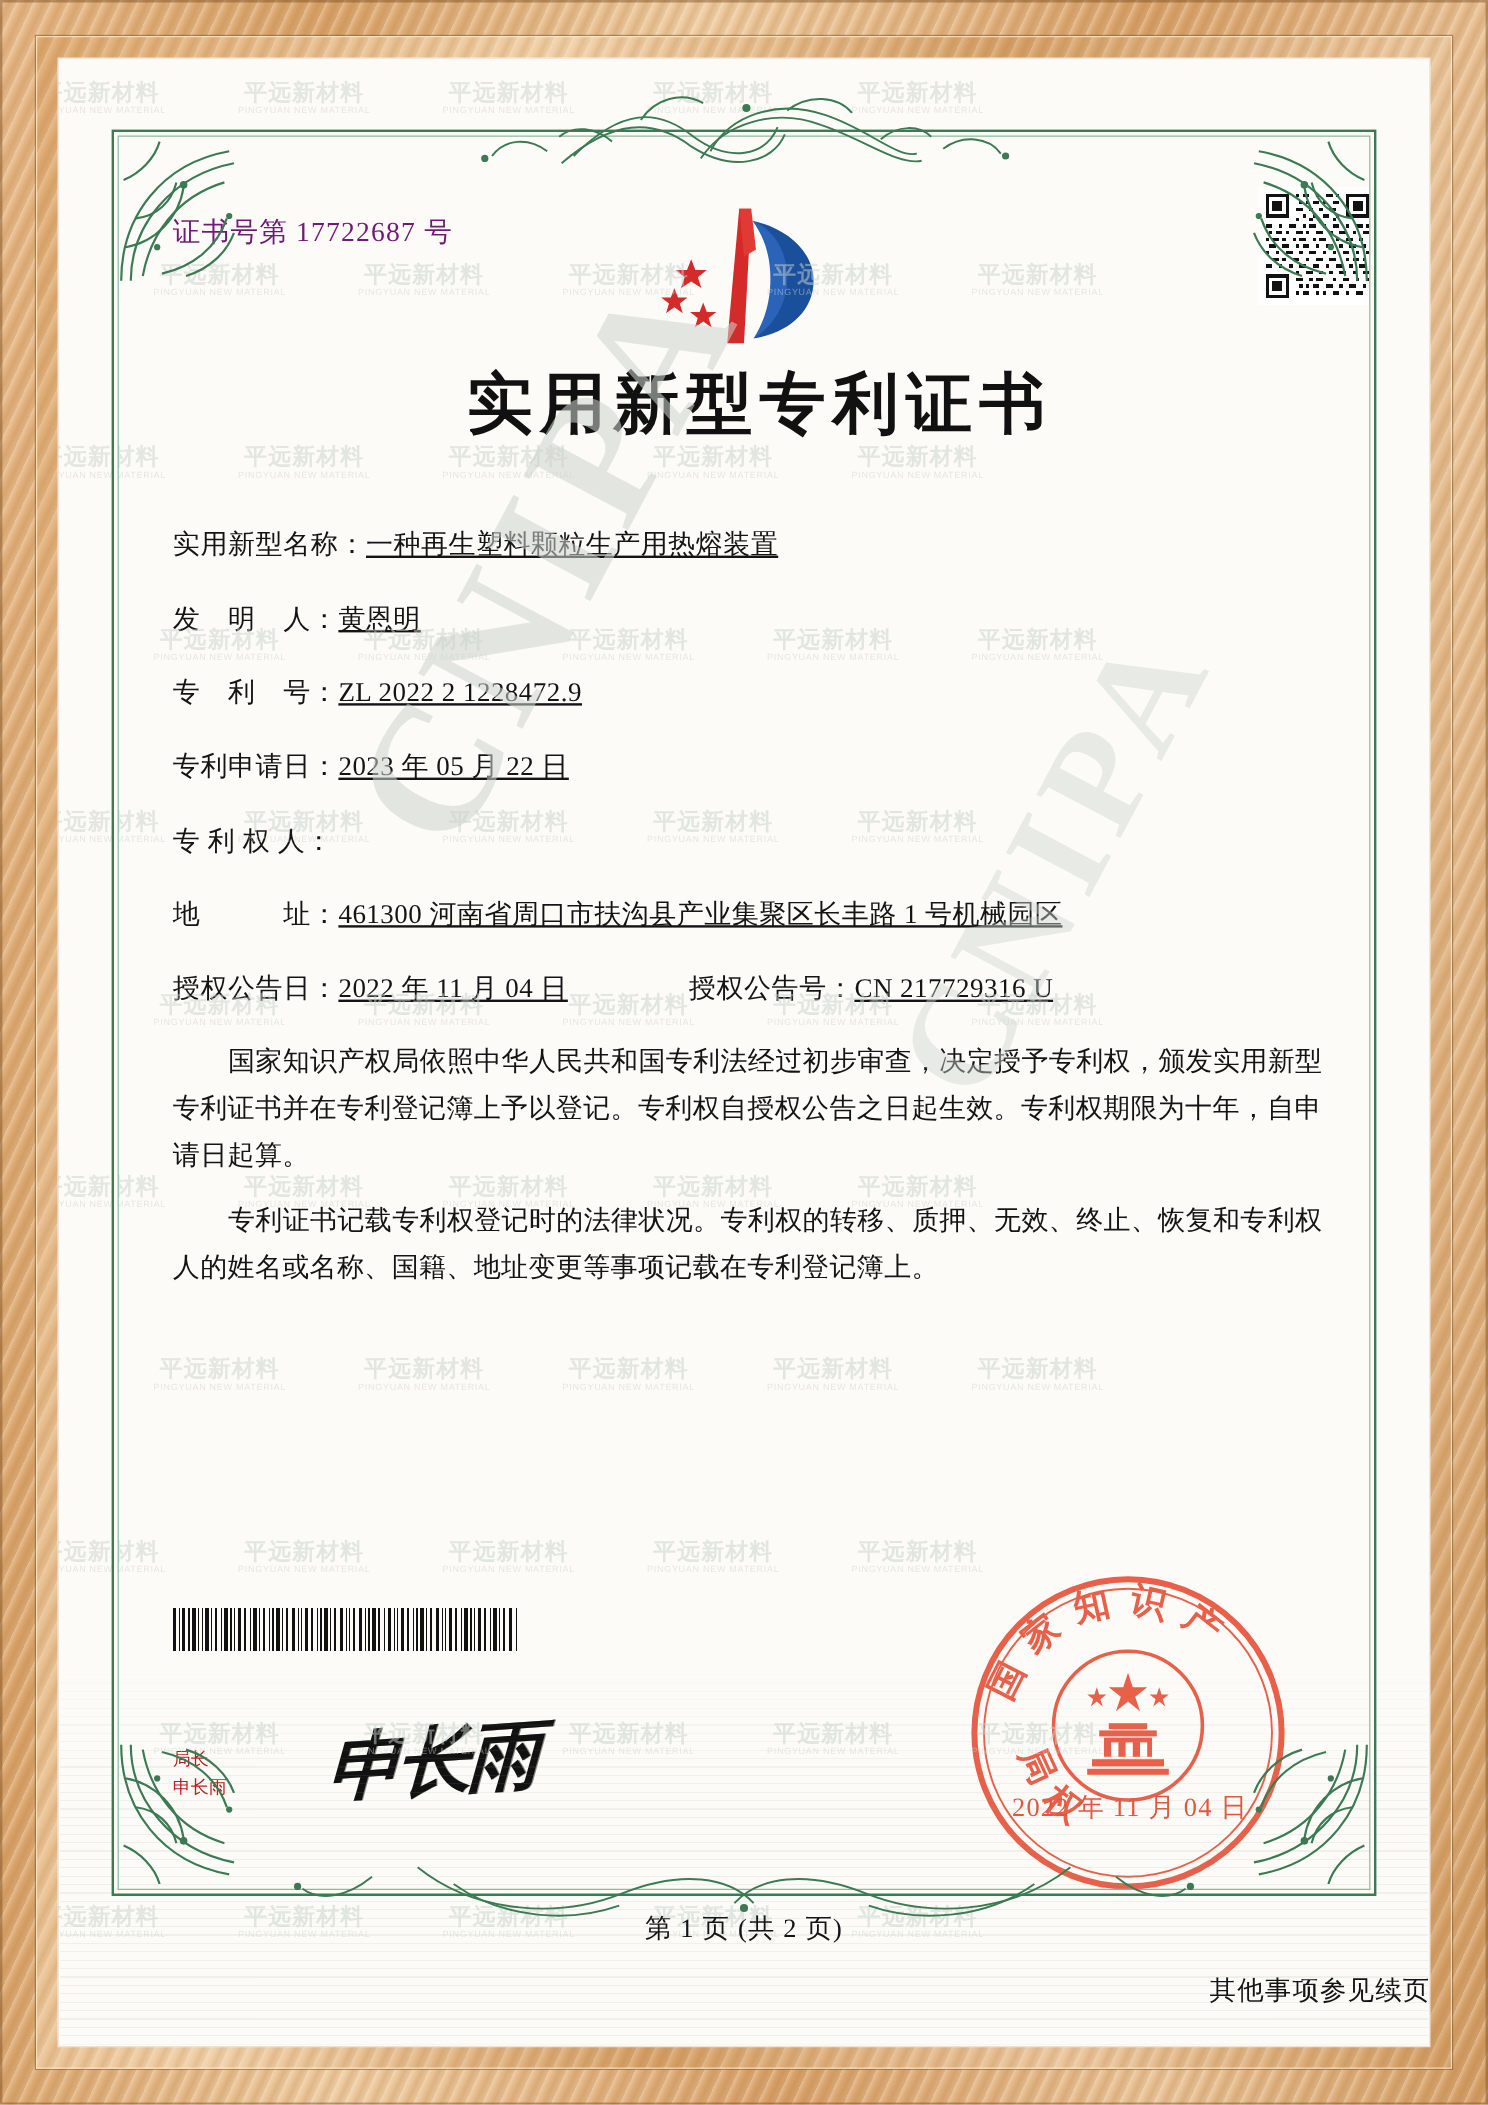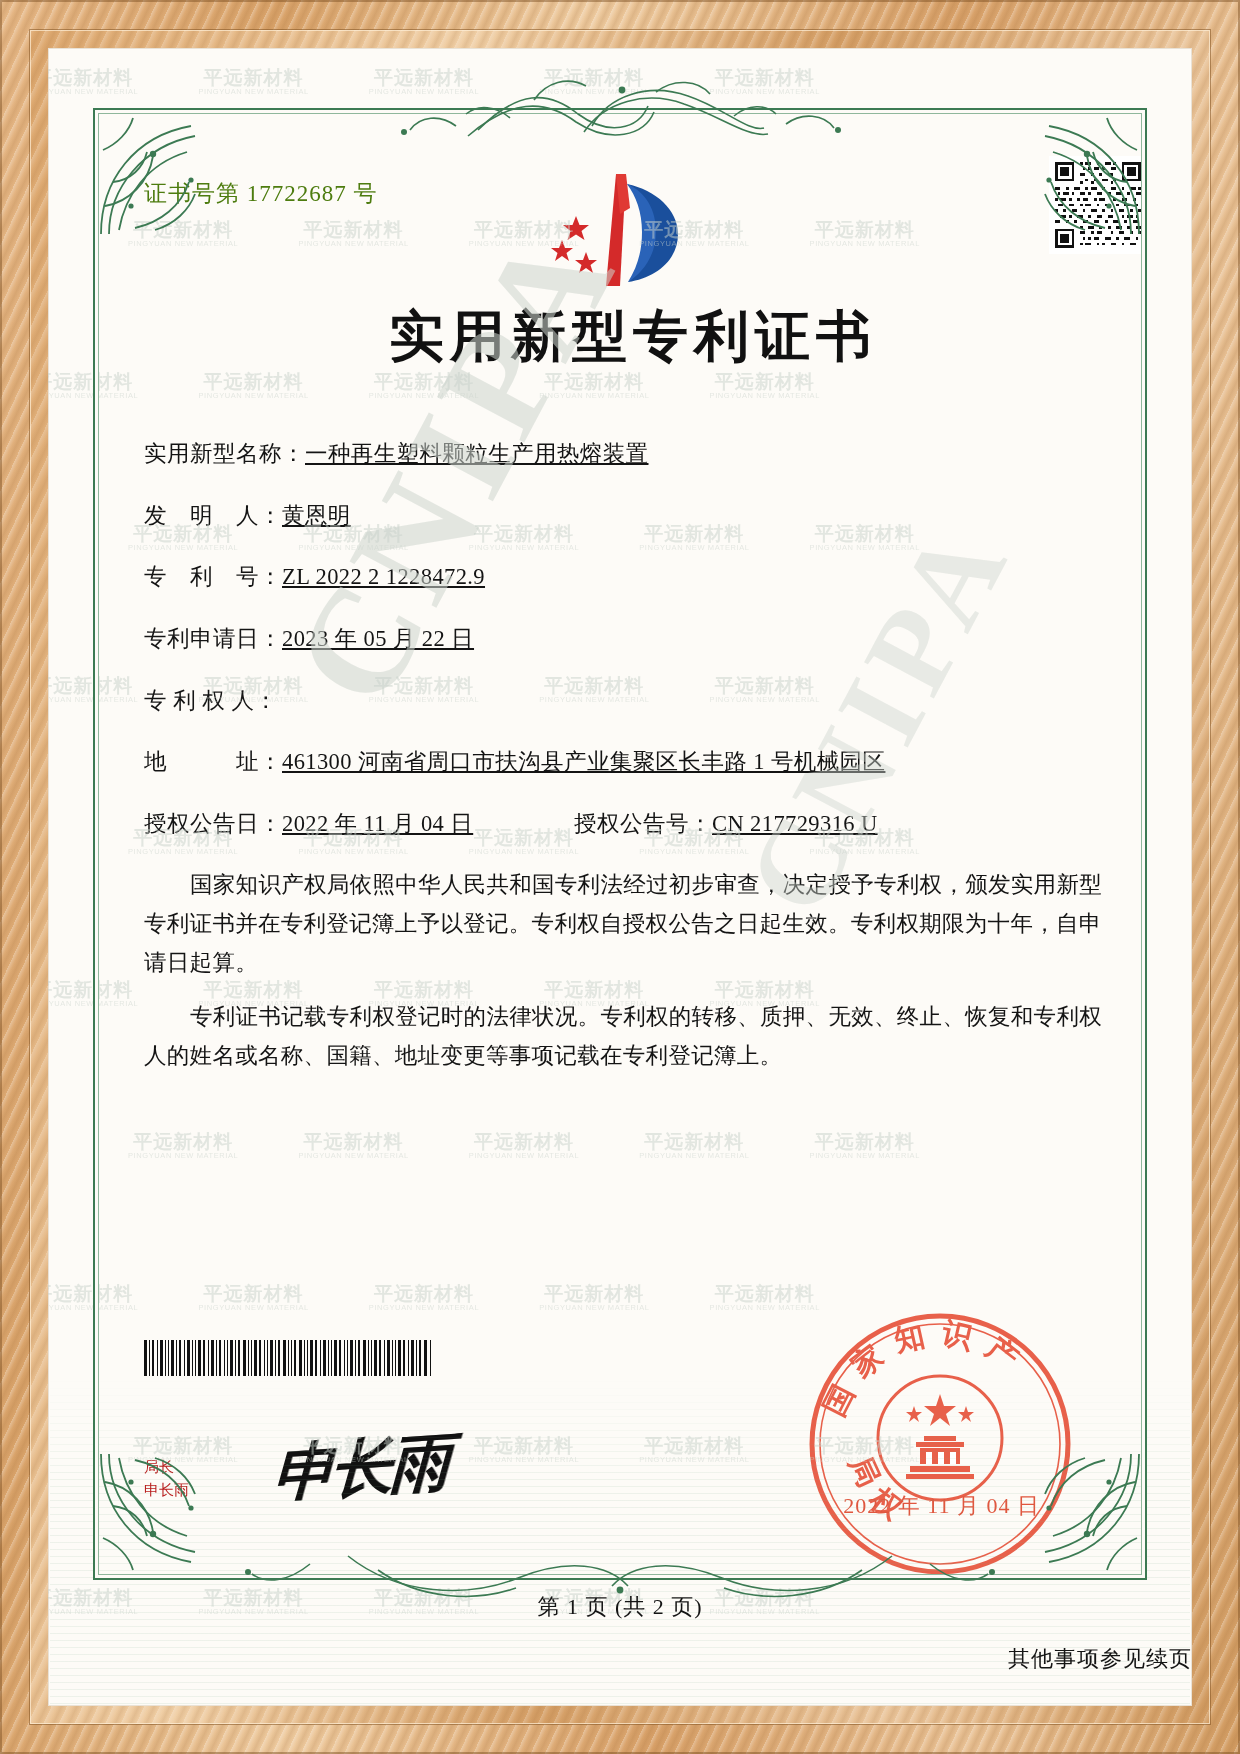--- a/index.html
+++ b/index.html
@@ -144,21 +144,21 @@
         rgba(255,255,255,0) 7px);
     mask-image: linear-gradient(to bottom, rgba(0,0,0,0) 0%, rgba(0,0,0,1) 35%, rgba(0,0,0,1) 100%);
     -webkit-mask-image: linear-gradient(to bottom, rgba(0,0,0,0) 0%, rgba(0,0,0,1) 35%, rgba(0,0,0,1) 100%);
   }
 
   
   .cert-no {
     position: absolute;
     left: 96px; top: 130px;
     font-size: 23px;
-    color: #4d7c0f;
+    color: #701a75;
     letter-spacing: 1px;
     white-space: nowrap;
   }
   .qr {
     position: absolute;
     right: 45px; top: 108px;
     width: 92px; height: 92px;
     background: #fff;
     padding: 3px;
   }

